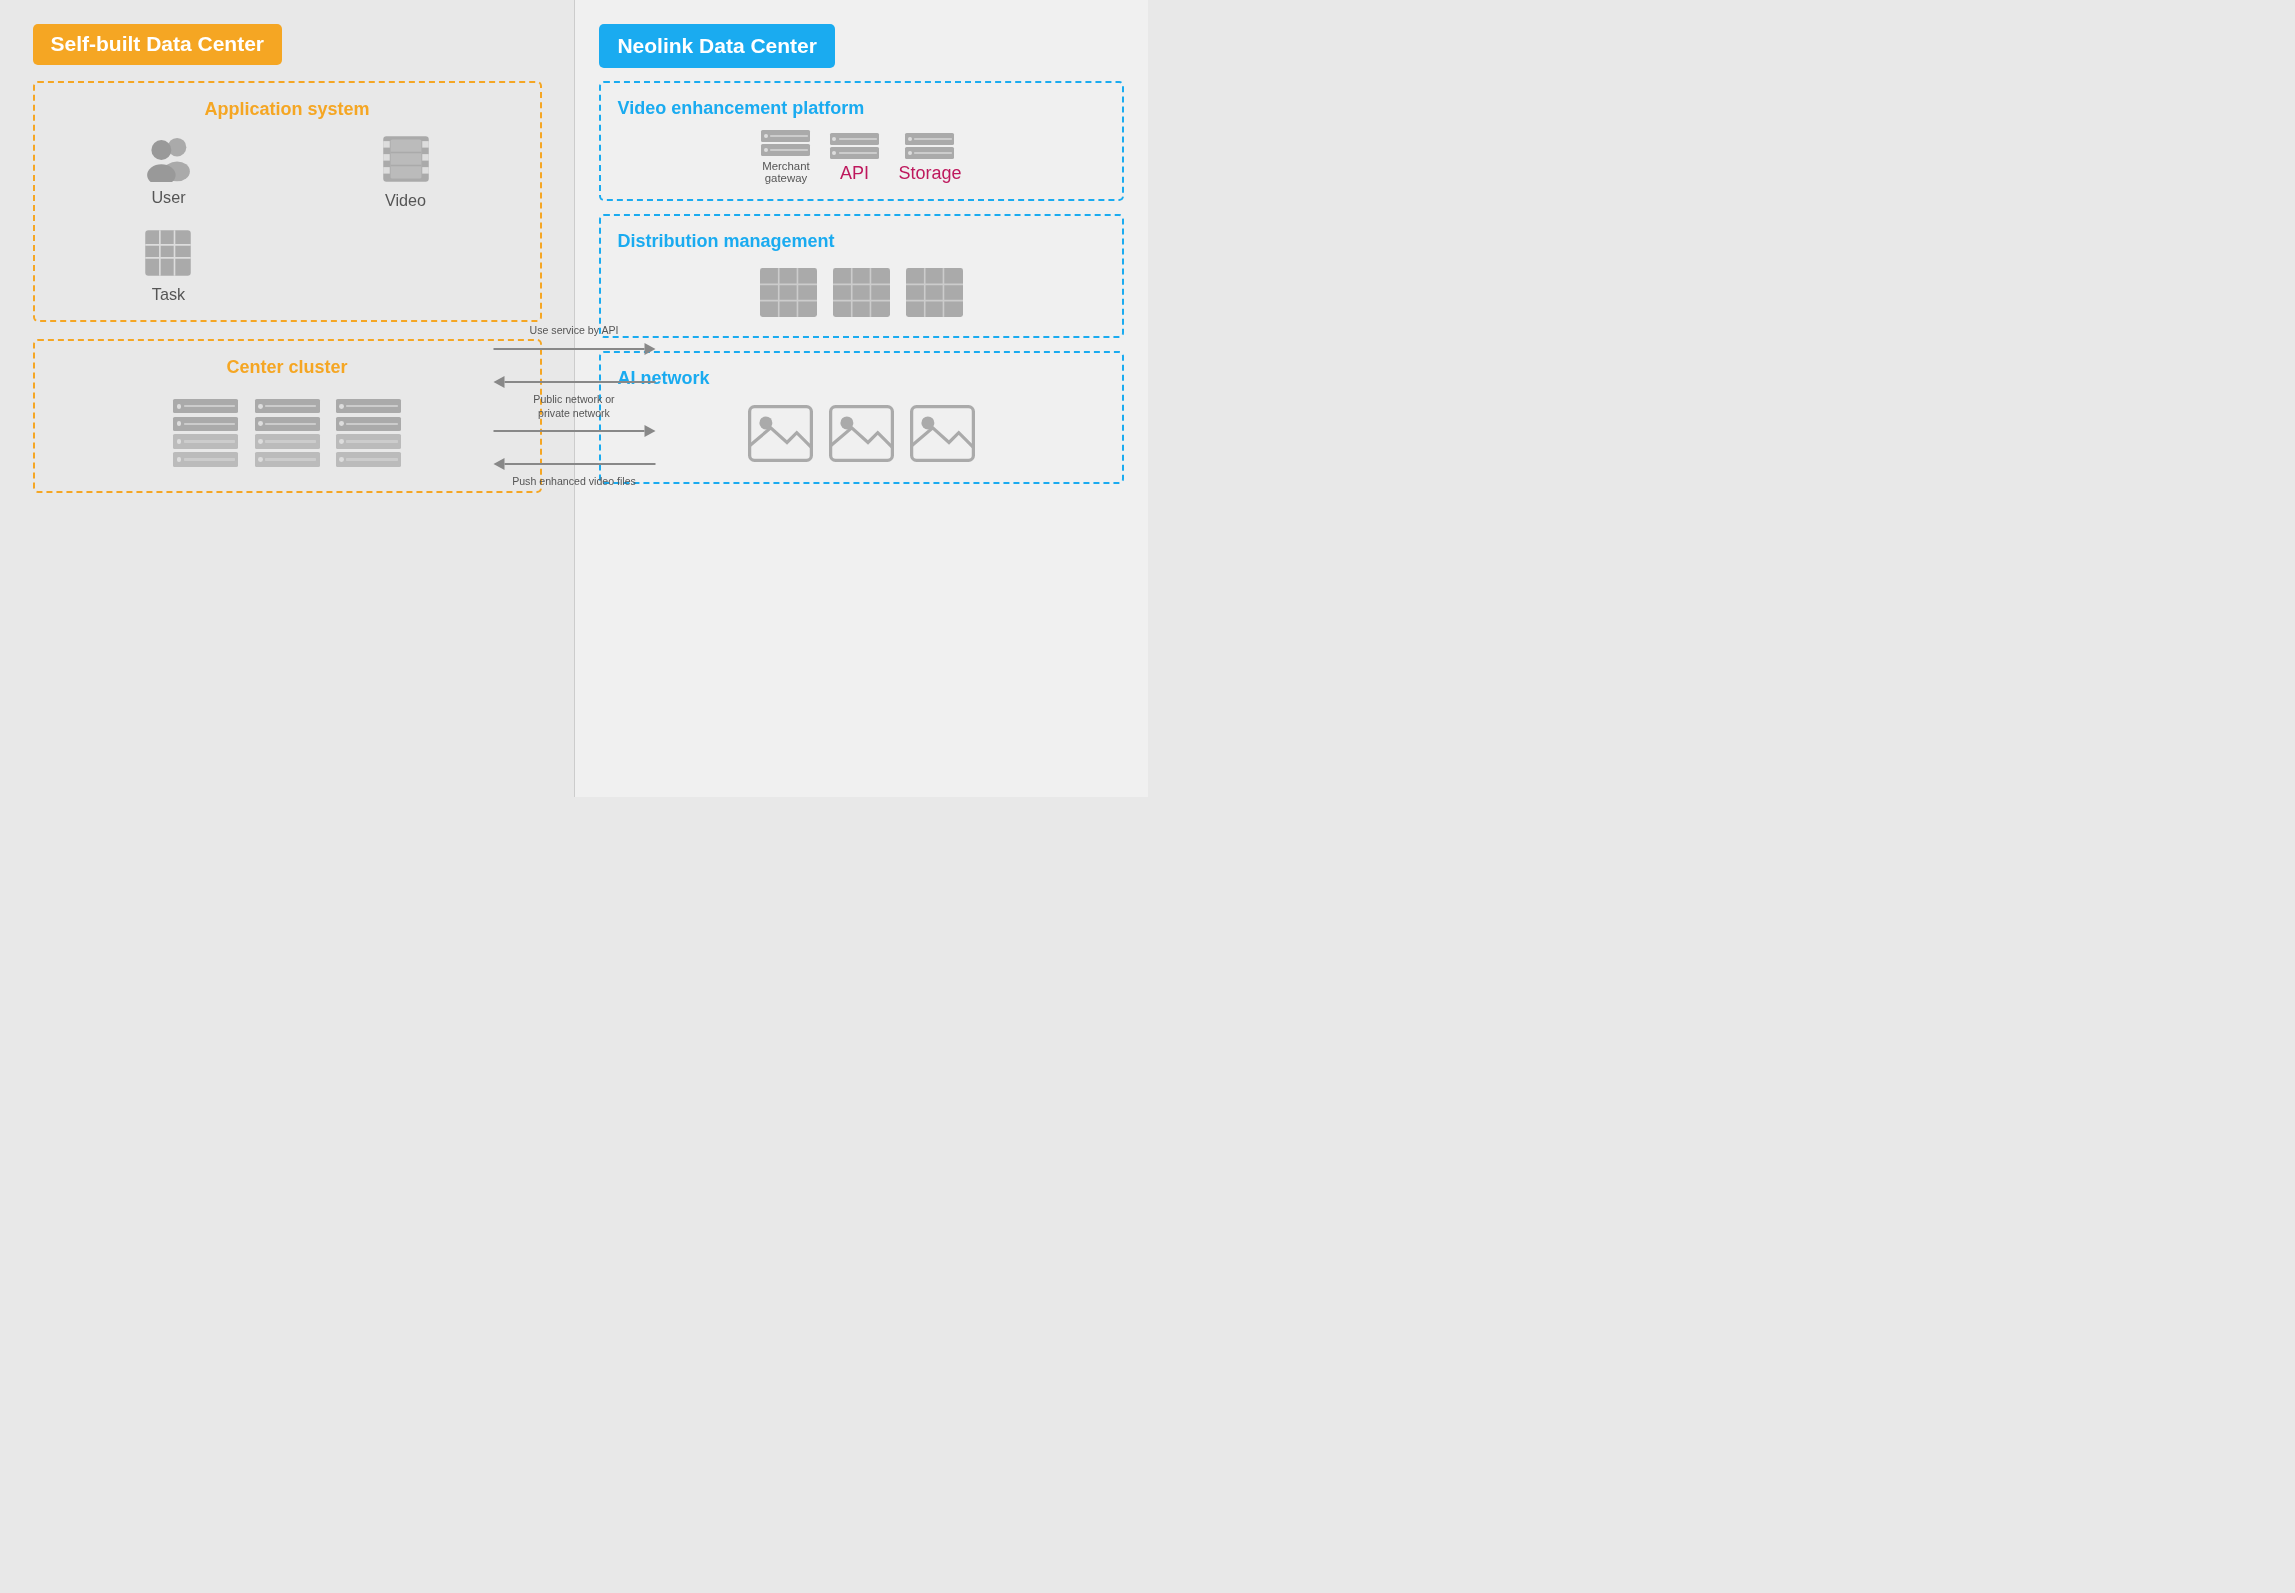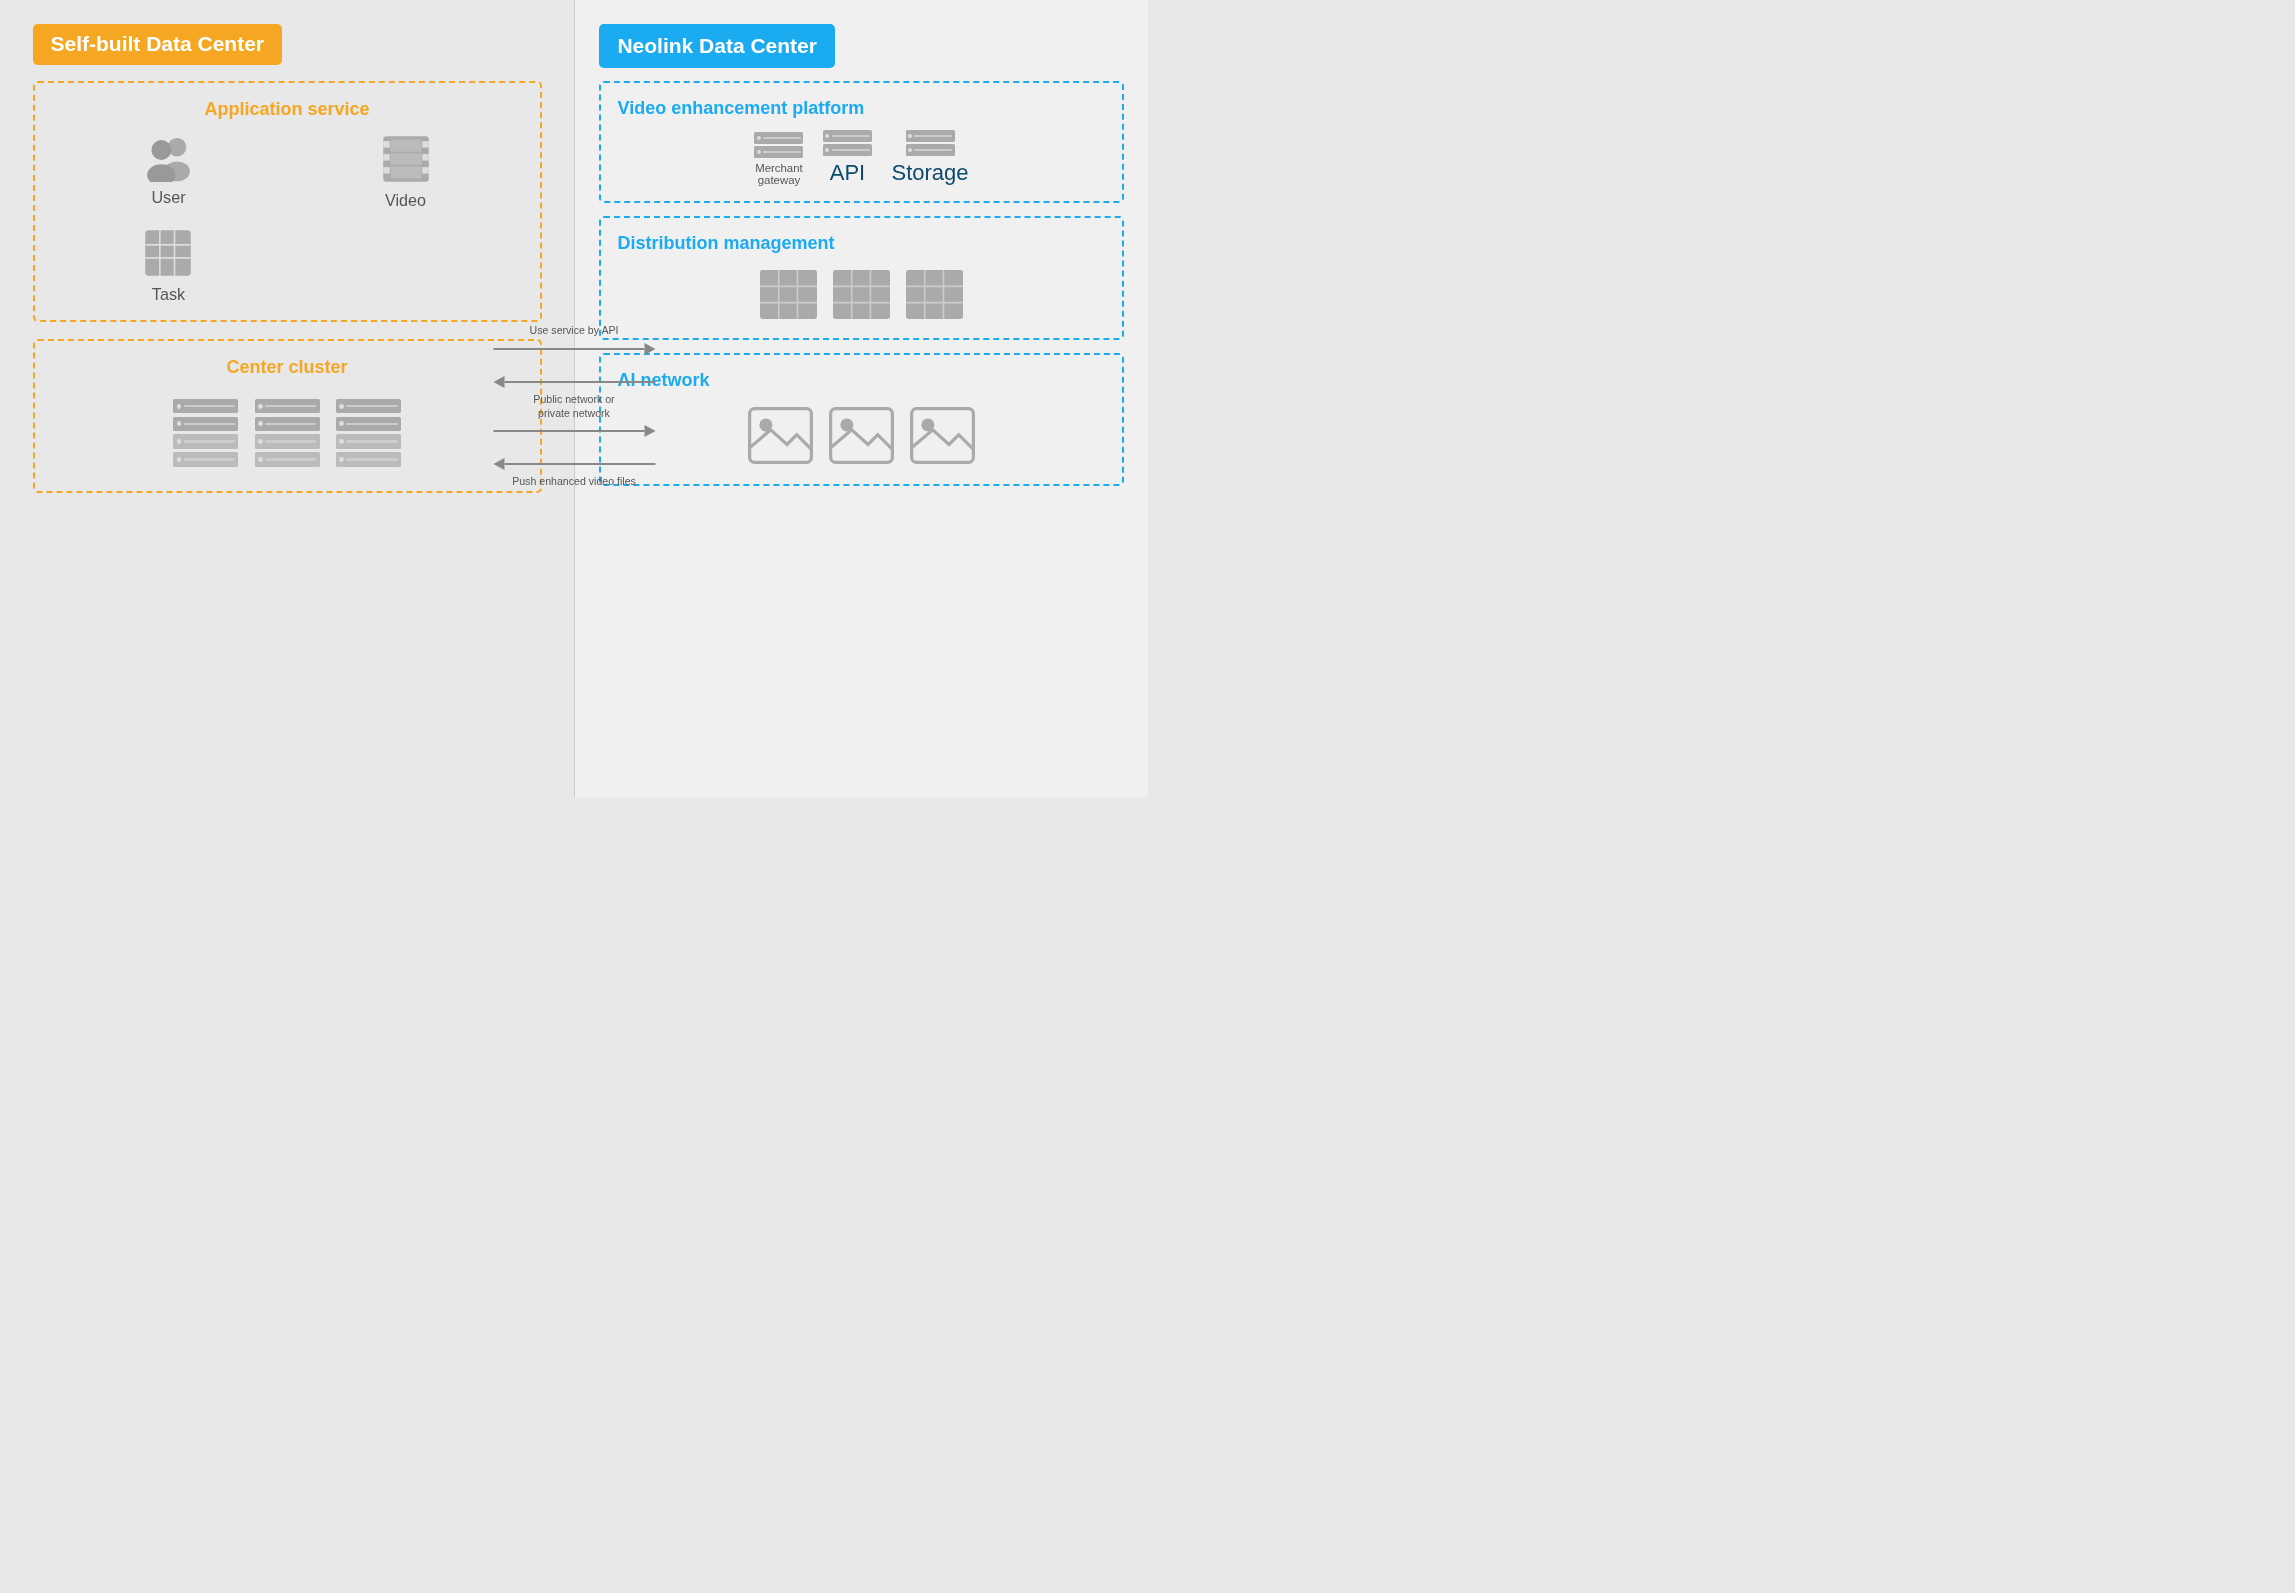--- a/index.html
+++ b/index.html
@@ -178,22 +178,22 @@
       align-items: center;
       gap: 4.9px;
     }
 
     .vep-label {
       font-size: 11.4px;
       color: #555;
       text-align: center;
     }
     .vep-label-large {
-      font-size: 22px;
-      color: #0c4a6e;
+      font-size: 18px;
+      color: #be185d;
       text-align: center;
     }
 
     
     .mini-server {
       display: flex;
       flex-direction: column;
       gap: 2.4px;
     }
     .mini-server-unit {
@@ -322,21 +322,21 @@
 <body>
 
 <div class="diagram-wrapper">
 
   <div class="left-panel">
     <div class="left-title-badge">
       <span>Self-built Data Center</span>
     </div>
 
     <div class="dashed-box-orange">
-      <div class="section-title-orange">Application service</div>
+      <div class="section-title-orange">Application system</div>
       <div class="app-grid">
 
         <div class="app-item">
           <svg class="icon-user" viewBox="0 0 80 65" fill="none">
 
             <circle cx="52" cy="18" r="13" fill="#aaa"></circle>
             <ellipse cx="52" cy="52" rx="18" ry="14" fill="#aaa"></ellipse>
 
             <circle cx="30" cy="22" r="14" fill="#999"></circle>
             <ellipse cx="30" cy="57" rx="20" ry="15" fill="#999"></ellipse>

